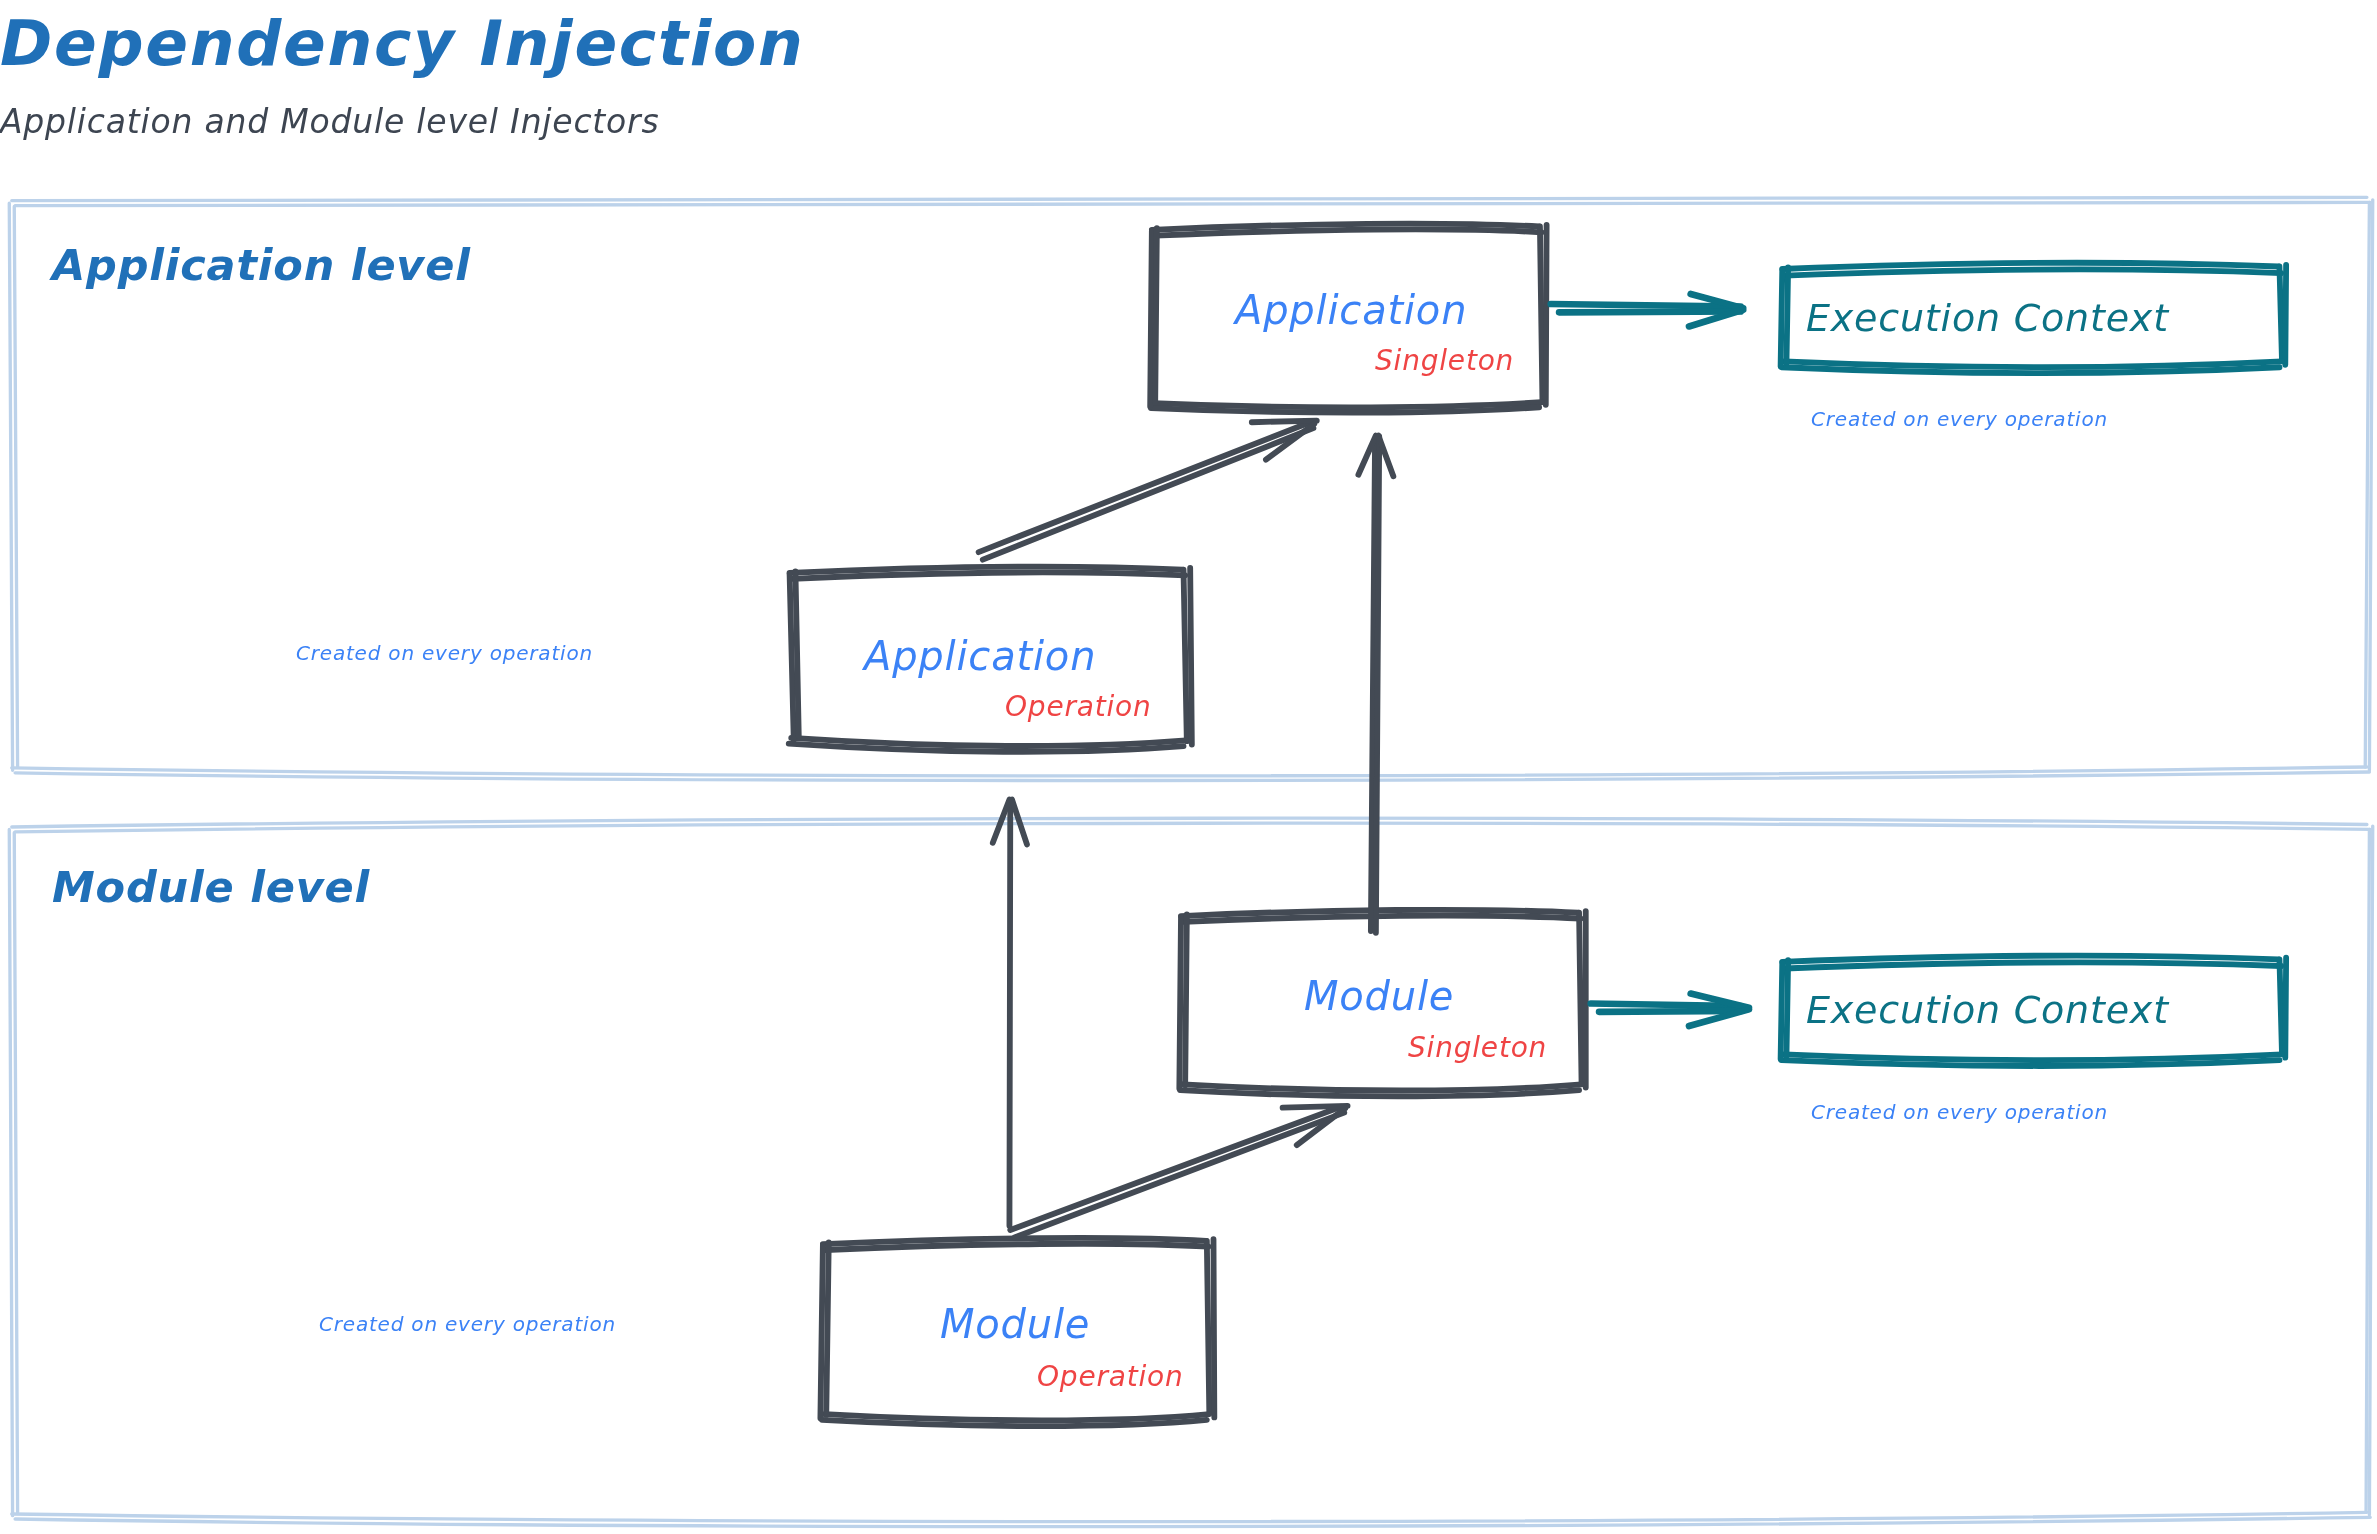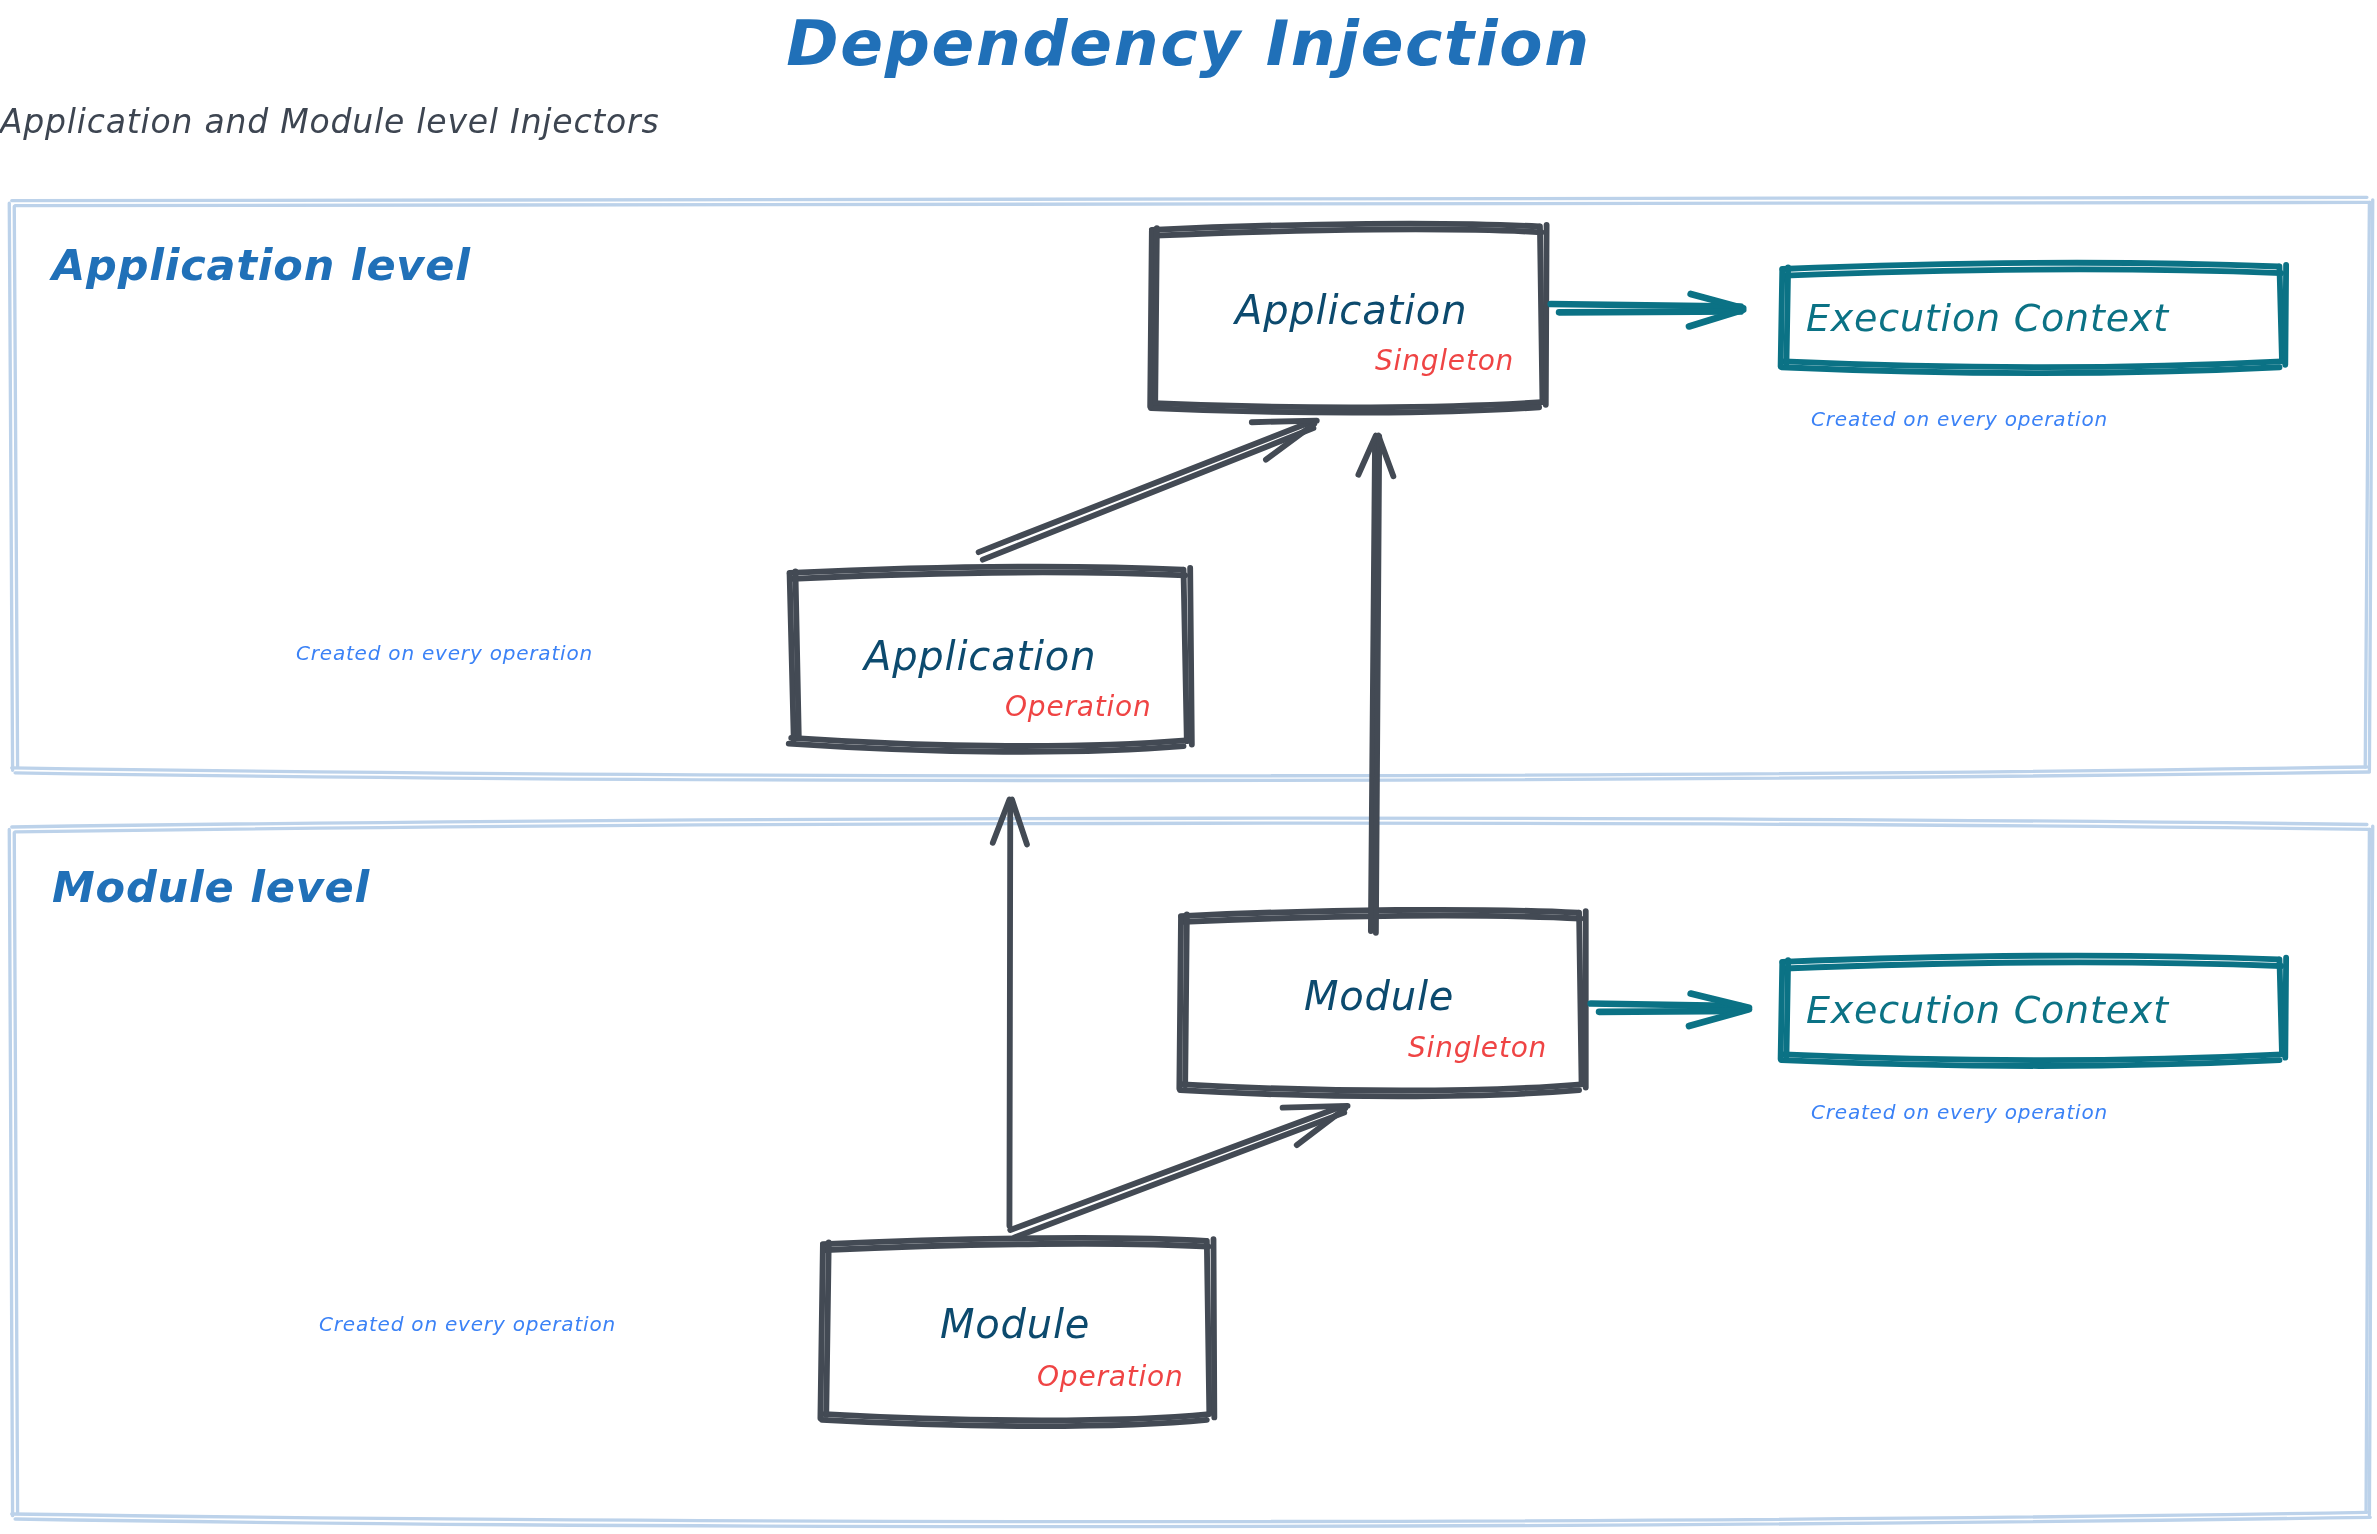--- a/index.html
+++ b/index.html
@@ -6,40 +6,40 @@
   body{
     width:2377px;height:1534px;position:relative;overflow:hidden;
     font-family:"DejaVu Sans","Liberation Sans",sans-serif;
   }
   #stage{position:absolute;inset:0;}
   svg#sketch{position:absolute;left:0;top:0;width:2377px;height:1534px;}
 
   .hand{font-family:"DejaVu Sans","Liberation Sans",sans-serif;}
 
   .title{
-    position:absolute;left:0;top:6.7px;width:2377px;text-align:center;
+    position:absolute;left:0;top:6.7px;width:2377px;
     font-size:63px;color:#2070b8;letter-spacing:1.7px;
     font-style:italic;font-weight:600;
   }
   .subtitle{
     position:absolute;left:0;top:102px;width:2377px;text-align:left;
     font-size:33px;color:#3d4551;font-style:italic;letter-spacing:0.8px;
   }
 
   .panel-label{
     position:absolute;font-size:43px;color:#2070b8;font-style:italic;
     font-weight:600;letter-spacing:0.8px;white-space:nowrap;
   }
   .lbl-app{left:52px;top:240px;}
   .lbl-mod{left:52px;top:862px;}
 
   .boxtext{
     position:absolute;white-space:nowrap;font-style:italic;
   }
-  .box-title{font-size:40px;color:#0c4a6e;letter-spacing:0.8px;}
+  .box-title{font-size:40px;color:#3b82f6;letter-spacing:0.8px;}
   .box-scope{font-size:28px;color:#ef4444;letter-spacing:0.8px;}
   .ec-title{font-size:38px;color:#0b7285;letter-spacing:0.8px;font-style:italic;white-space:nowrap;position:absolute;}
   .note{
     position:absolute;font-size:20px;color:#3b82f6;font-style:italic;
     letter-spacing:0.8px;white-space:nowrap;
   }
 </style>
 </head>
 <body>
 

